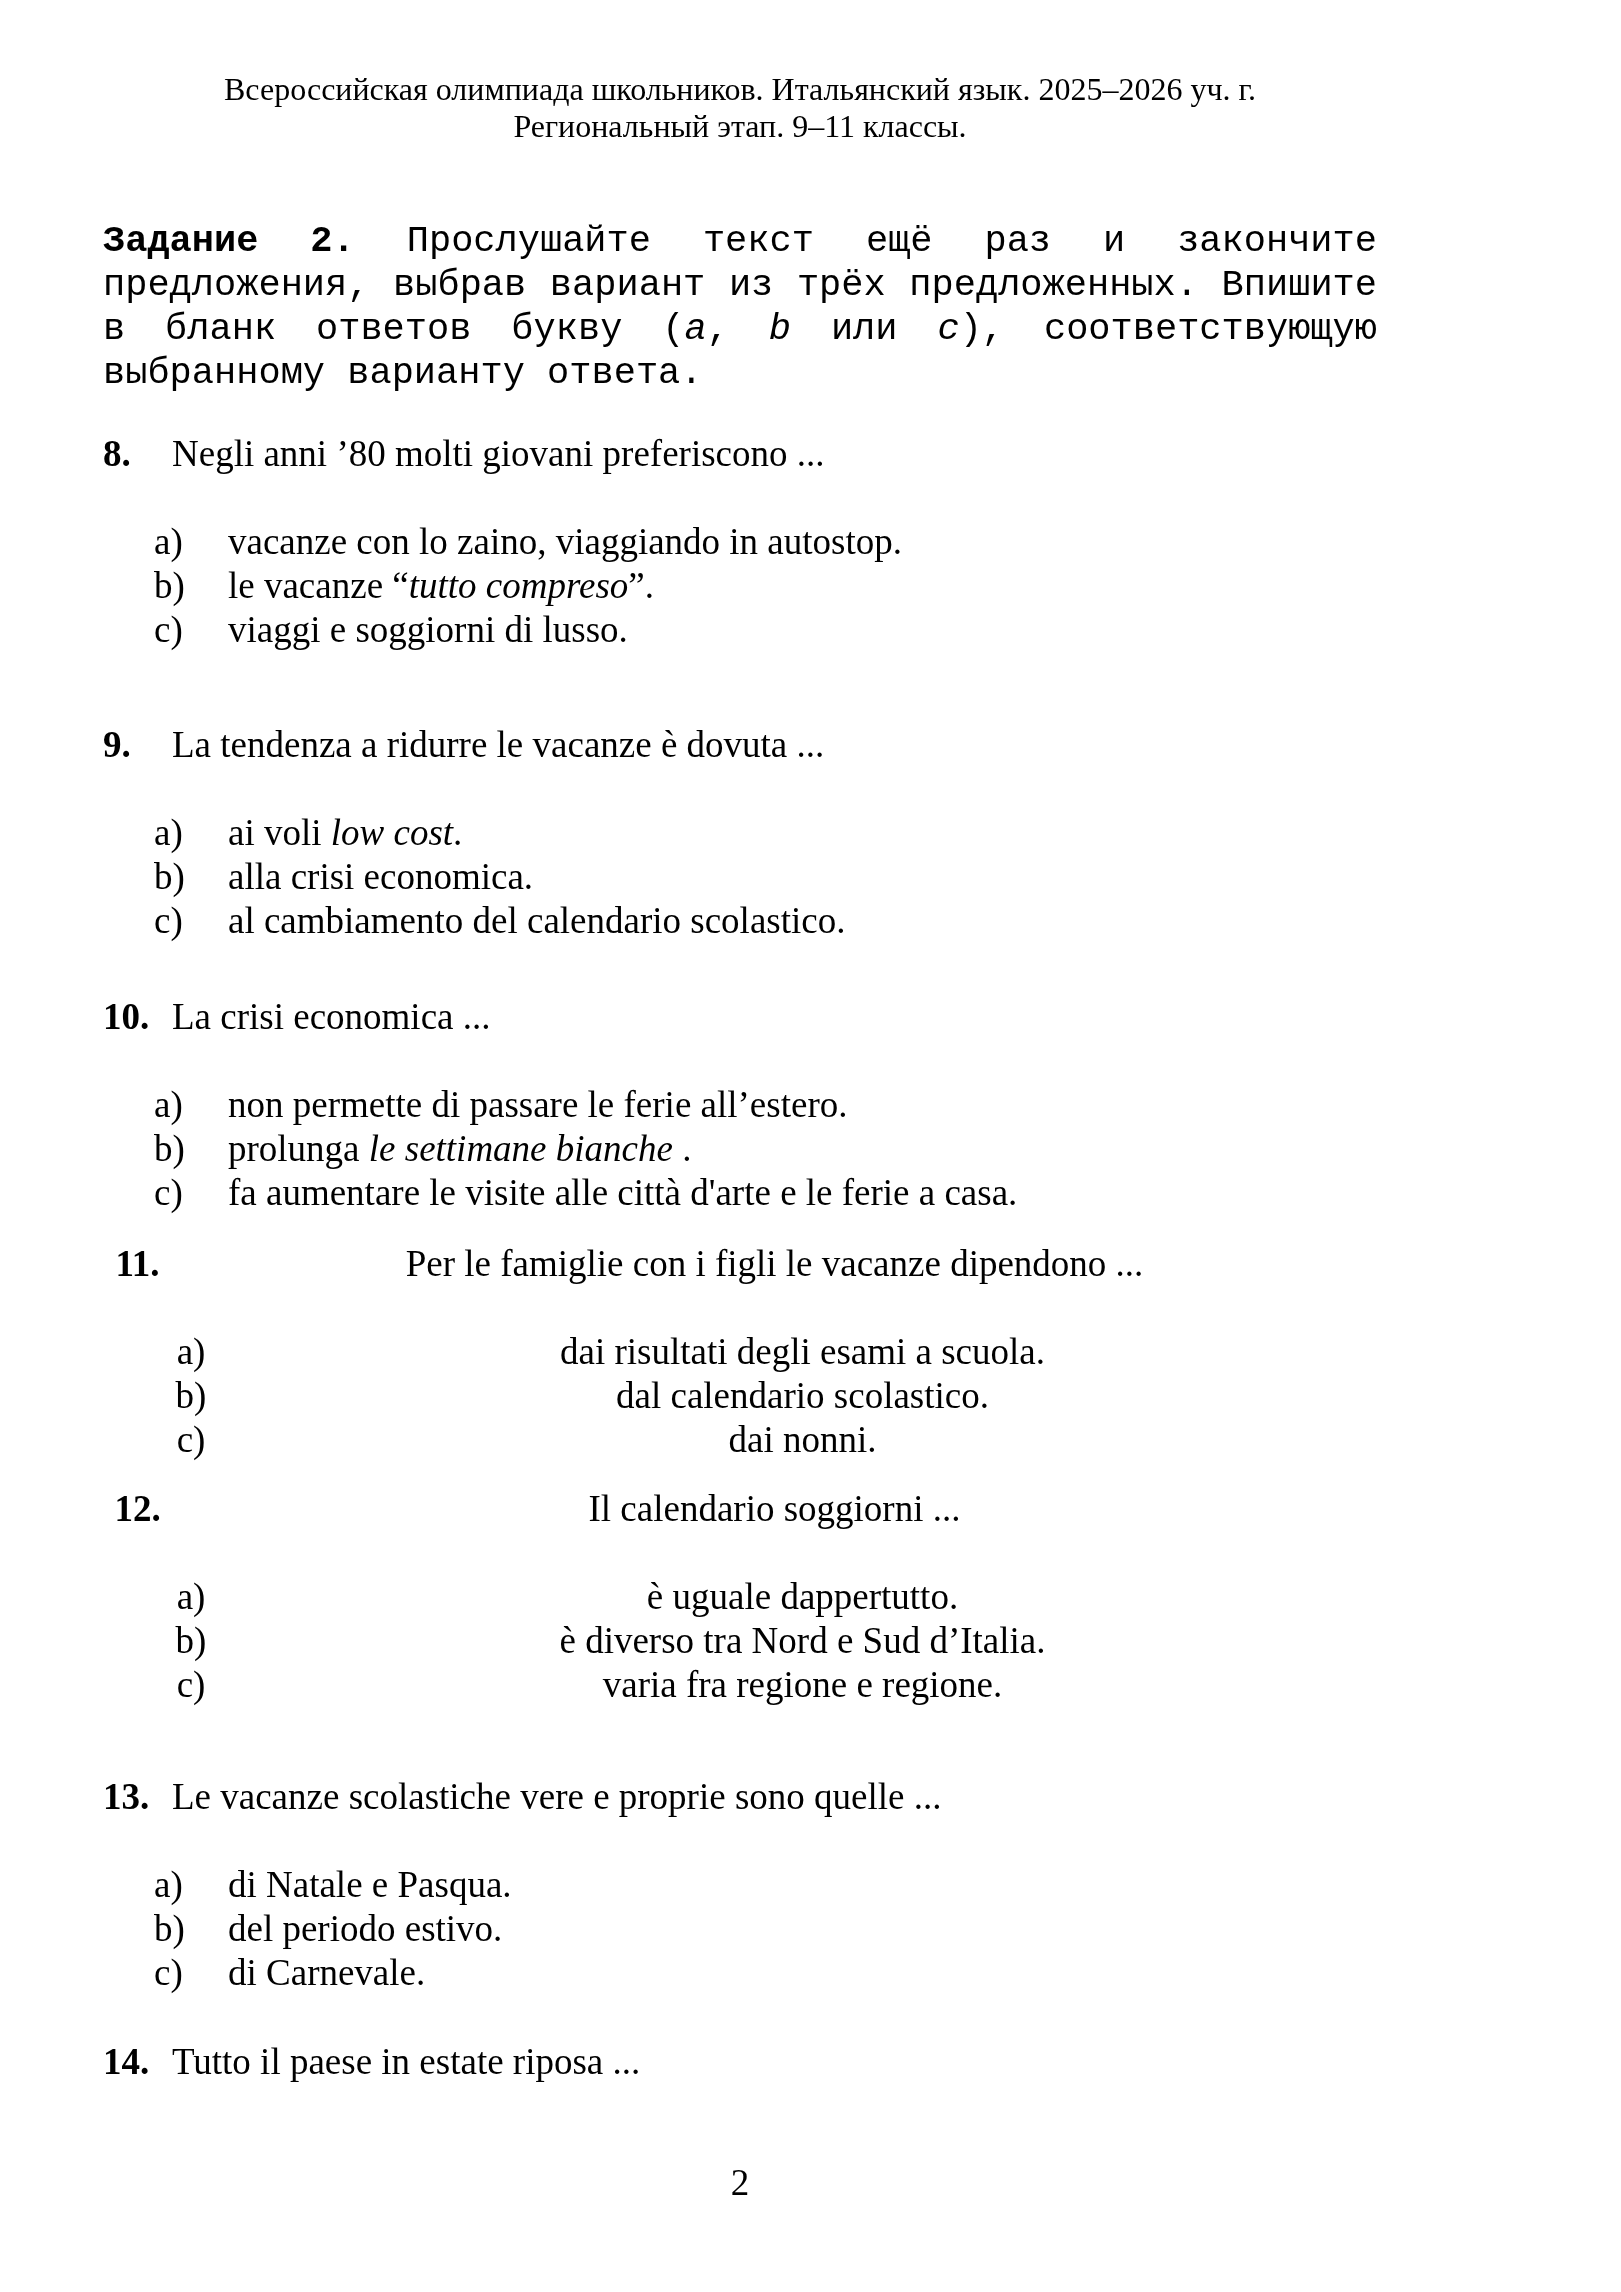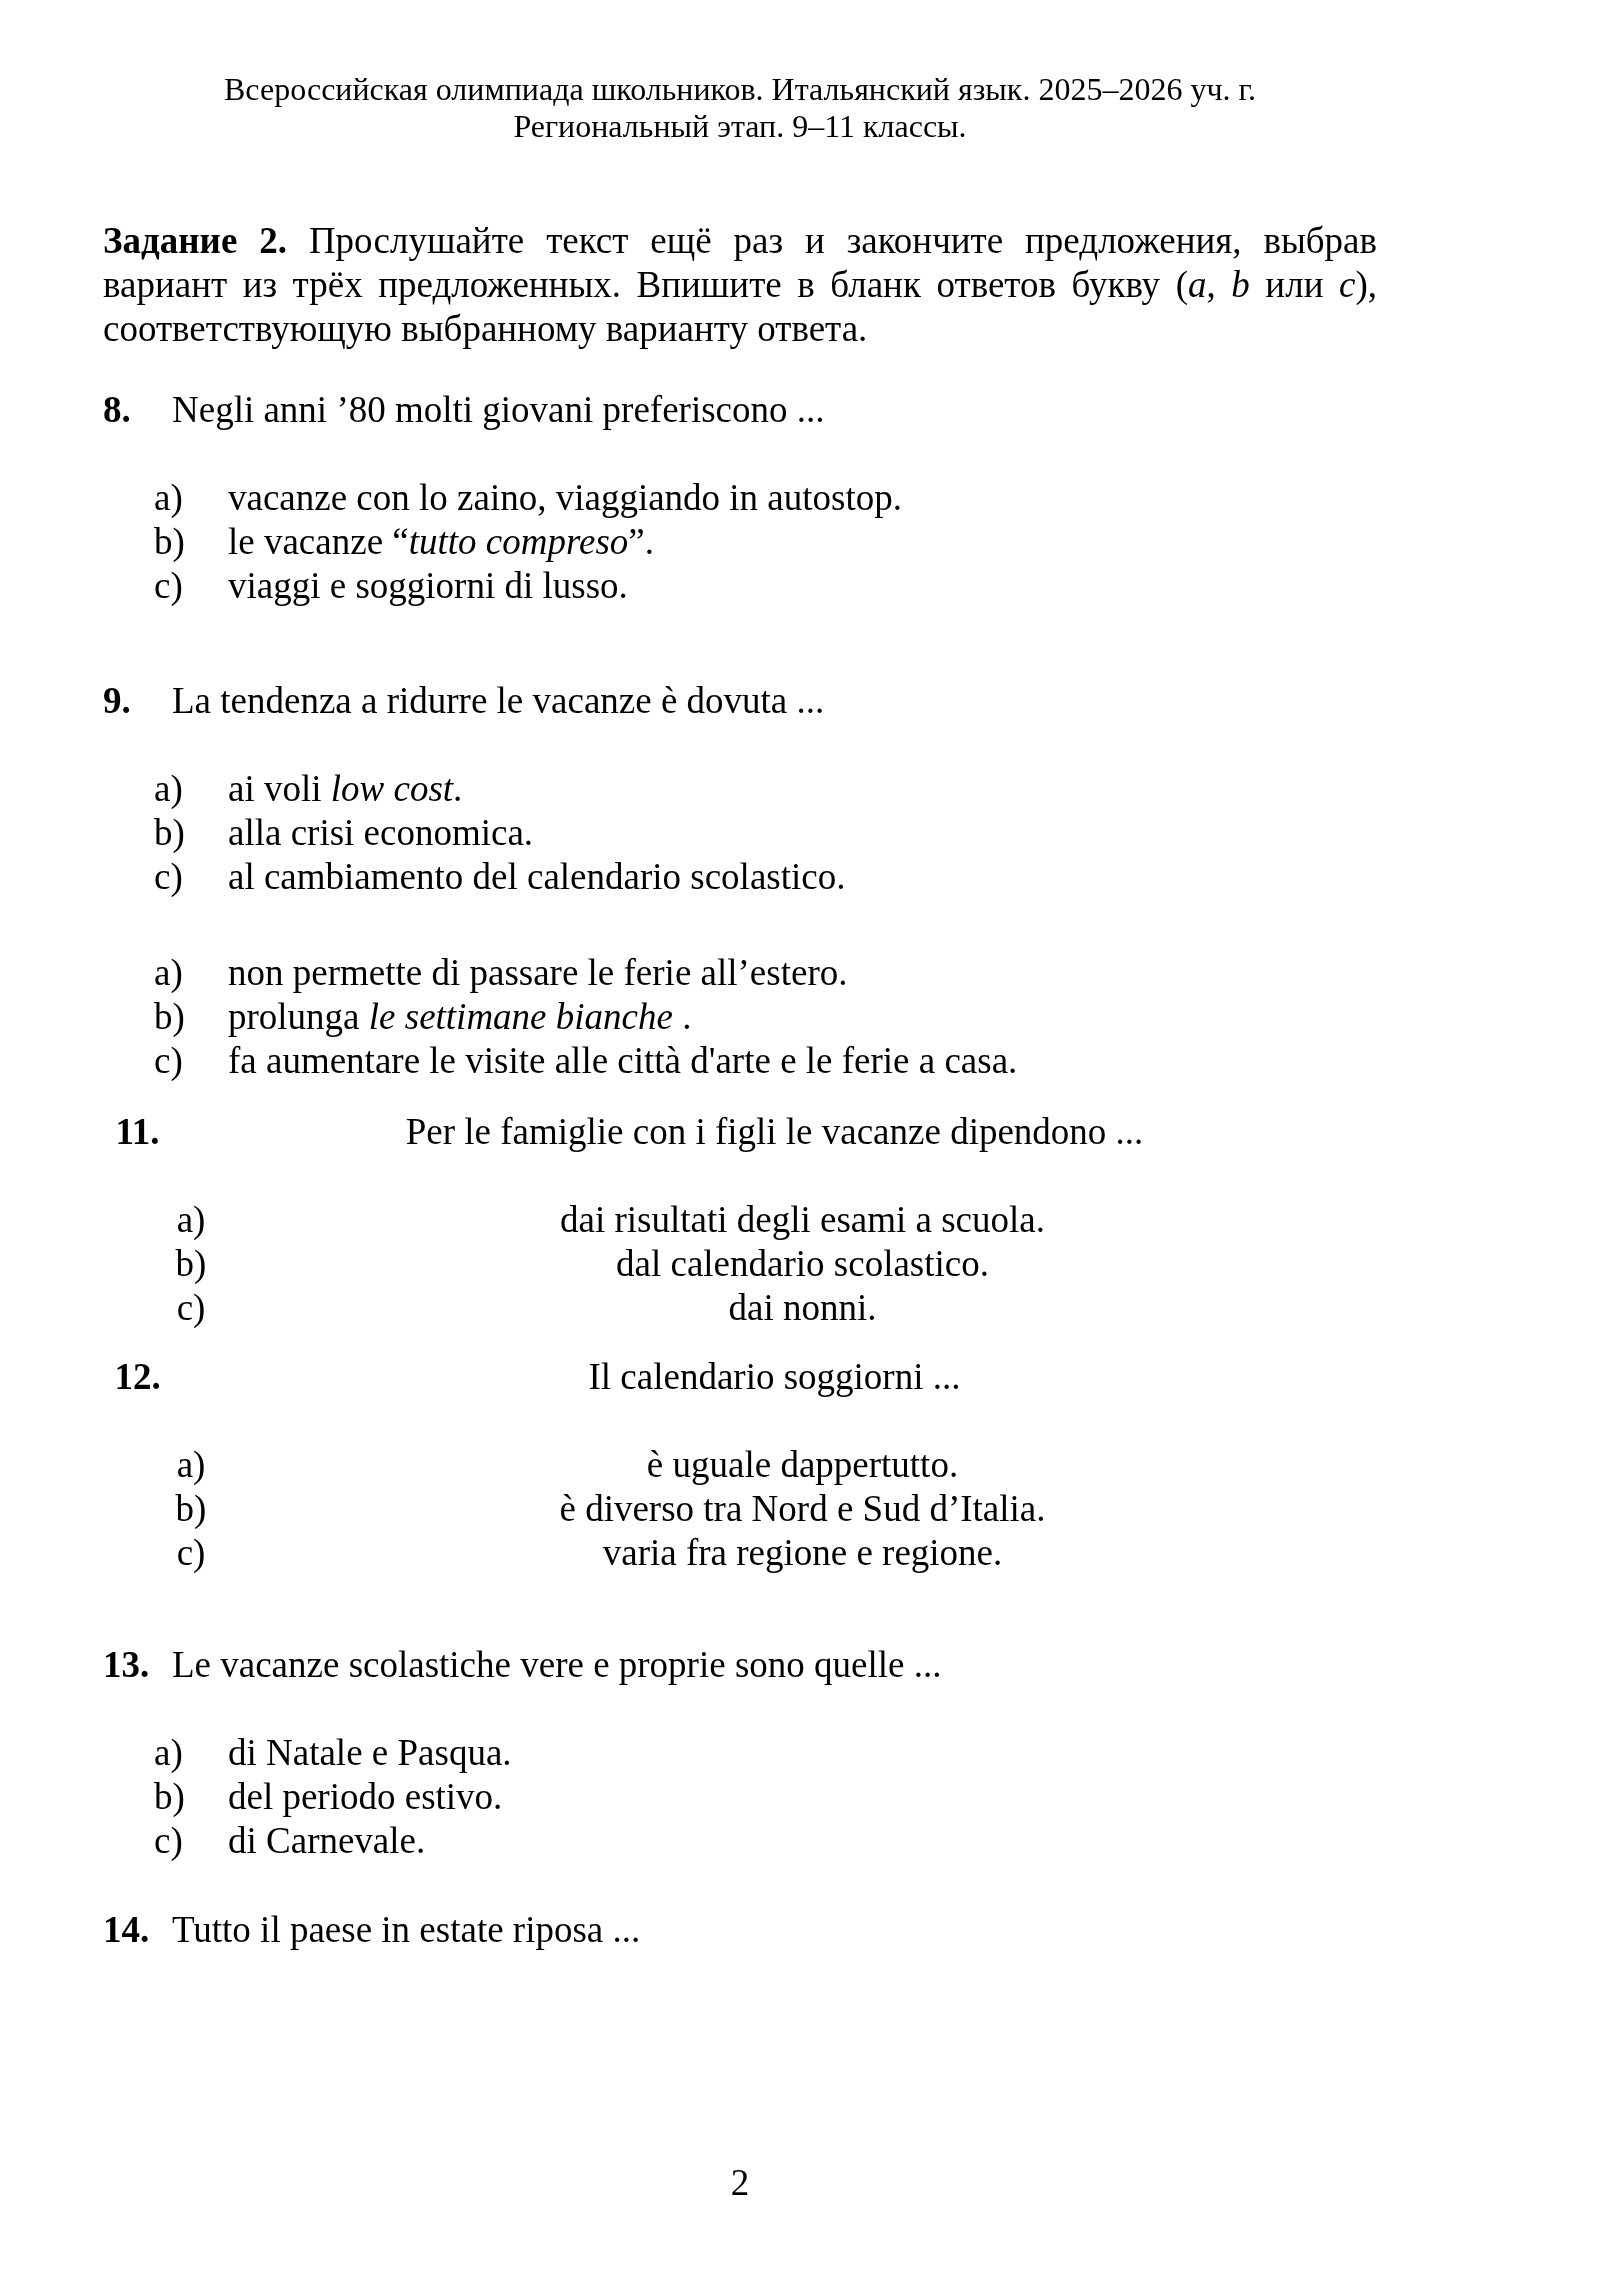--- a/index.html
+++ b/index.html
@@ -21,20 +21,21 @@
   .doc-header {
     margin: 0 244px 0 103px;
     padding-top: 71px;
     text-align: center;
     font-size: 32px;
     line-height: 37px;
   }
   .task {
     margin: 74px 244px 0 103px;
     text-align: justify;
+    font-family: Liberation Mono, monospace;
   }
   .task-label {
     font-weight: bold;
   }
   .questions {
     margin: 0 244px 0 103px;
   }
   .q-line {
     display: flex;
     align-items: baseline;
@@ -131,20 +132,24 @@
   </div>
 
   <div class="opt-row">
     <span class="opt-letter">c)</span>
     <span class="opt-text"><span>al cambiamento del calendario scolastico.</span></span>
   </div>
 </div>
   </div>
 
   <div class="question">
+    <div class="q-line">
+      <span class="q-num">10.</span>
+      <span class="q-text"><span>La crisi economica ...</span></span>
+    </div>
     <div class="options">
   <div class="opt-row">
     <span class="opt-letter">a)</span>
     <span class="opt-text"><span>non permette di passare le ferie all’estero.</span></span>
   </div>
 
   <div class="opt-row">
     <span class="opt-letter">b)</span>
     <span class="opt-text"><span>prolunga </span><span class="it">le settimane bianche</span><span> .</span></span>
   </div>

